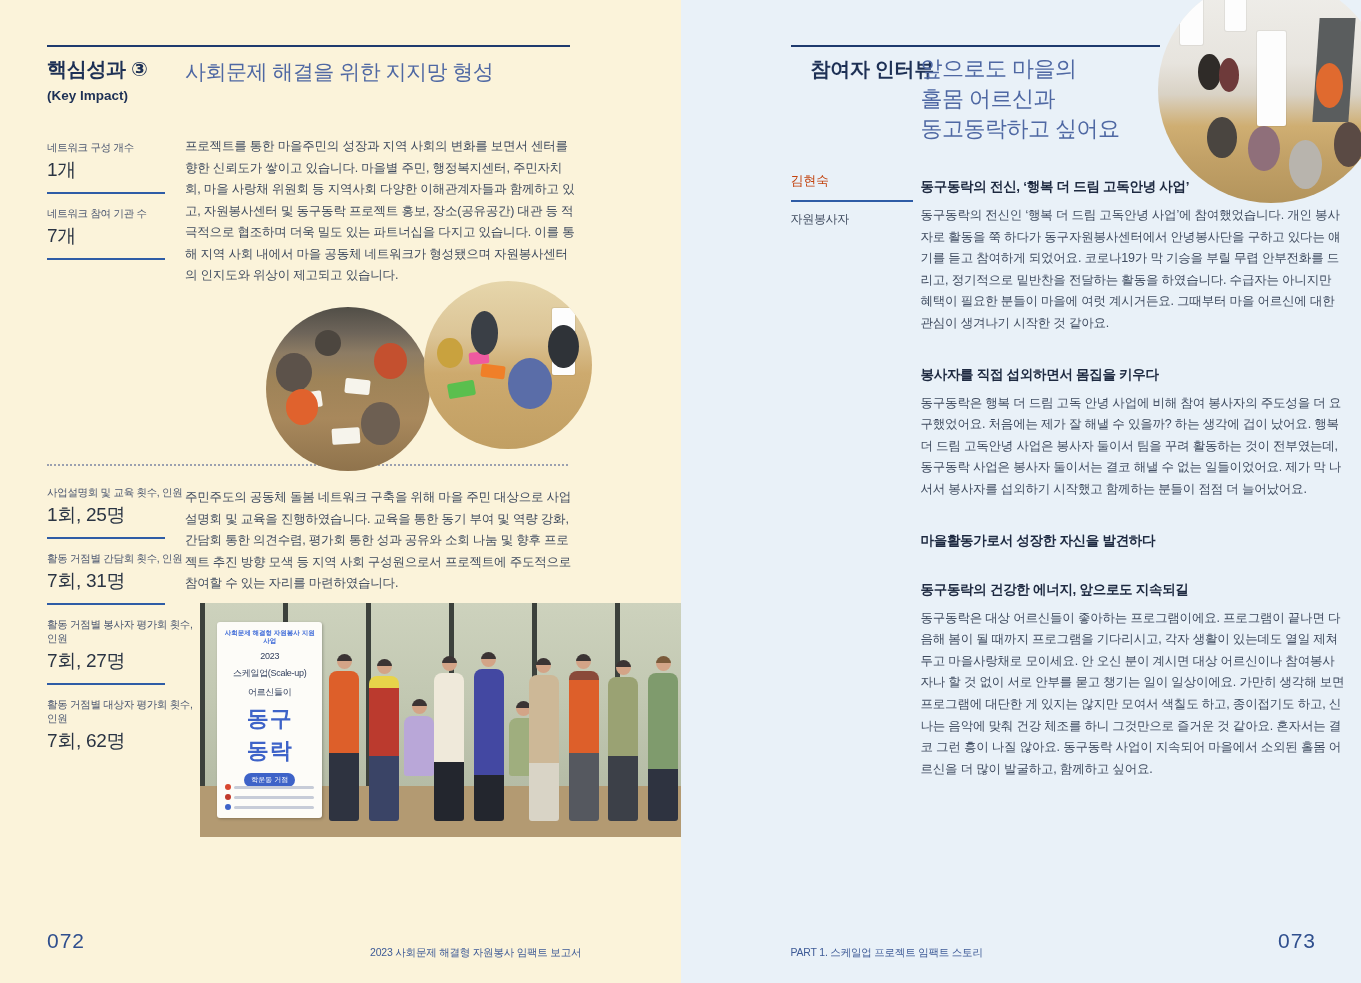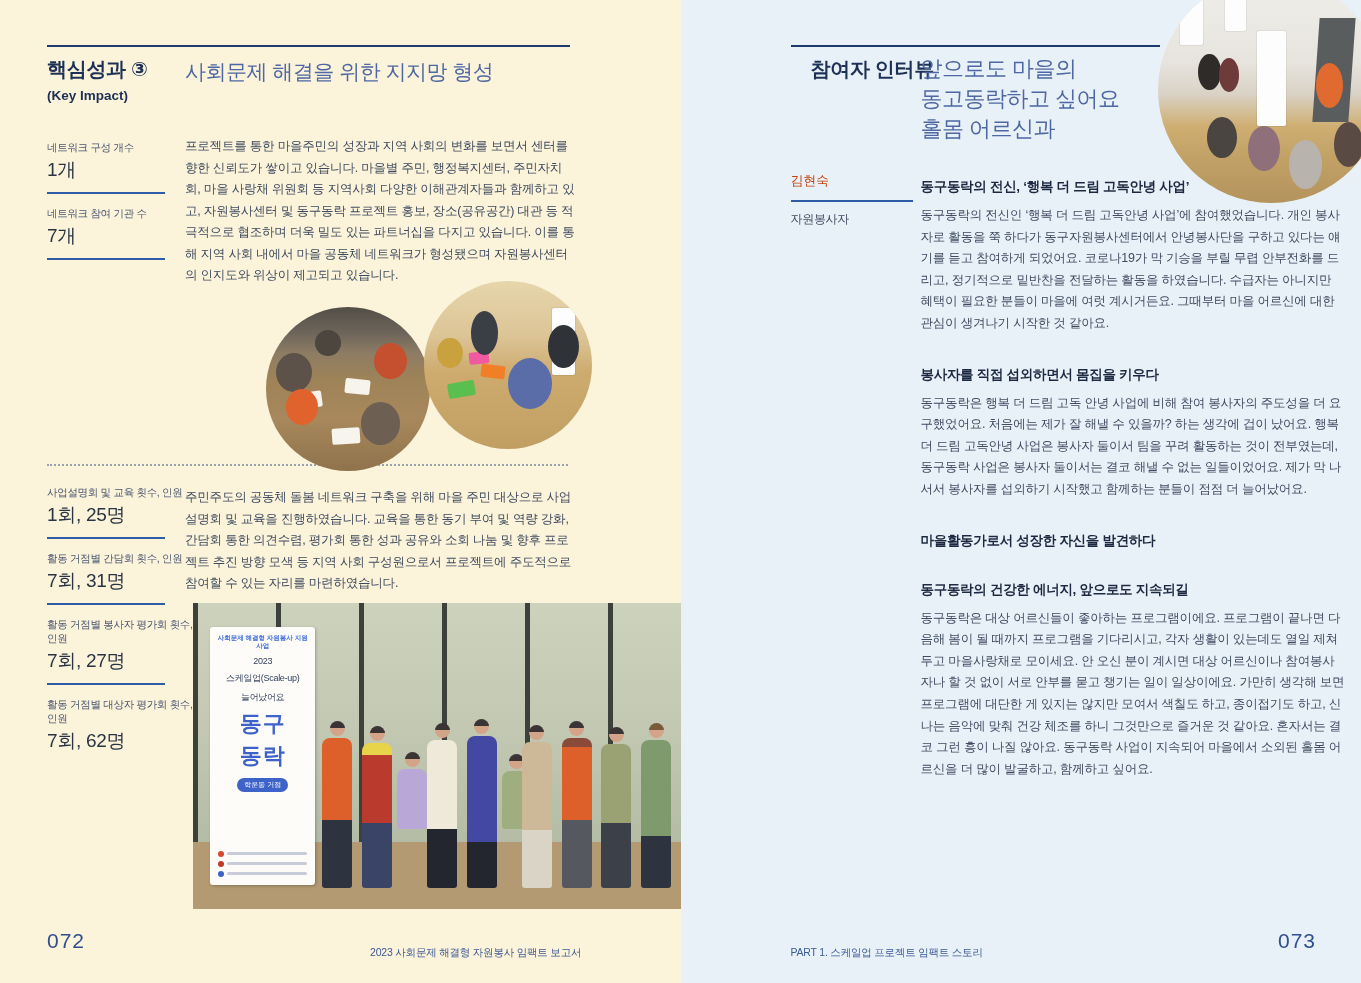--- a/index.html
+++ b/index.html
@@ -49,21 +49,21 @@
      background:linear-gradient(180deg,#e6d6ab 0%,#dcc597 32%,#cdaa6e 55%,#c19f63 100%); z-index:2; }
   .blob { position:absolute; border-radius:50%; }
   .paper { position:absolute; background:#f6f4ec; border-radius:2px; }
   .photo-interview { left:477px; top:-23px; width:226px; height:226px;
      background:linear-gradient(180deg,#f0efeb 0%,#e7e4de 38%,#d9d2c5 52%,#cfae72 66%,#c2a167 80%,#b3945c 100%); }
   .curtain { position:absolute; right:14%; top:18%; width:16%; height:46%;
      background:#5a5d5e; transform:skewX(-4deg); }
   .mini-banner { position:absolute; background:#fdfdfd; border-radius:2px;
      box-shadow:0 0 0 1px rgba(0,0,0,0.05); }
 
-  .photo-rect { position:absolute; left:193px; top:603px; width:498px; height:306px;
+  .photo-rect { position:absolute; left:200px; top:603px; width:498px; height:234px;
      background:
        linear-gradient(180deg, rgba(0,0,0,0) 78%, #b39a72 78%),
        repeating-linear-gradient(90deg, #3c413c 0 5px, rgba(0,0,0,0) 5px 83px),
        linear-gradient(180deg,#cdd2bd 0%,#c2c8b2 40%,#b5bca6 78%,#a89980 100%);
      overflow:hidden; }
   .gp-banner { position:absolute; left:3.5%; top:8%; width:21%; height:84%;
      background:#fdfcf8; border-radius:3px; padding:7px 5px; text-align:center;
      box-shadow:1px 1px 3px rgba(0,0,0,0.25); }
   .gp-banner-head { font-size:6.5px; font-weight:bold; color:#3f6bd8; line-height:8px; }
   .gp-banner-line { font-size:9px; color:#34415f; margin-top:6px; letter-spacing:-0.3px; }
@@ -169,21 +169,21 @@
       </div>
     </div>
 
     <p class="para para2">주민주도의 공동체 돌봄 네트워크 구축을 위해 마을 주민 대상으로 사업설명회 및 교육을 진행하였습니다. 교육을 통한 동기 부여 및 역량 강화, 간담회 통한 의견수렴, 평가회 통한 성과 공유와 소회 나눔 및 향후 프로젝트 추진 방향 모색 등 지역 사회 구성원으로서 프로젝트에 주도적으로 참여할 수 있는 자리를 마련하였습니다.</p>
 
     <div class="photo-rect">
       <div class="gp-banner">
         <div class="gp-banner-head">사회문제 해결형 자원봉사 지원사업</div>
         <div class="gp-banner-line">2023</div>
         <div class="gp-banner-line">스케일업(Scale-up)</div>
-        <div class="gp-banner-line">늘어났어요</div>
+        <div class="gp-banner-line">어르신들이</div>
         <div class="gp-banner-big">동구</div>
         <div class="gp-banner-big">동락</div>
         <div class="gp-banner-badge">학운동 거점</div>
         <div class="gp-logos">
           <div class="gp-logo-row">
               <div class="gp-logo-dot" style="background:#d8472f;"></div>
               <div class="gp-logo-bar"></div>
             </div>
           <div class="gp-logo-row">
               <div class="gp-logo-dot" style="background:#c0392b;"></div>
@@ -257,22 +257,22 @@
       <div class="blob" style="left:58%;top:72%;width:15%;height:22%;background:#b8b4ad;"></div>
       <div class="blob" style="left:78%;top:64%;width:13%;height:20%;background:#5a4a44;"></div>
     </div>
 
     <div class="eyebrow">
       <div class="eyebrow-main">참여자 인터뷰</div>
     </div>
 
     <div class="right-title">
       <div>앞으로도 마을의</div>
+      <div>홀몸 어르신과</div>
       <div>동고동락하고 싶어요</div>
-      <div>홀몸 어르신과</div>
     </div>
 
     <div class="interviewee">
       <div class="interviewee-name">김현숙</div>
       <div class="interviewee-rule"></div>
       <div class="interviewee-role">자원봉사자</div>
     </div>
 
     <div class="sections">
       <div class="qa-section">

